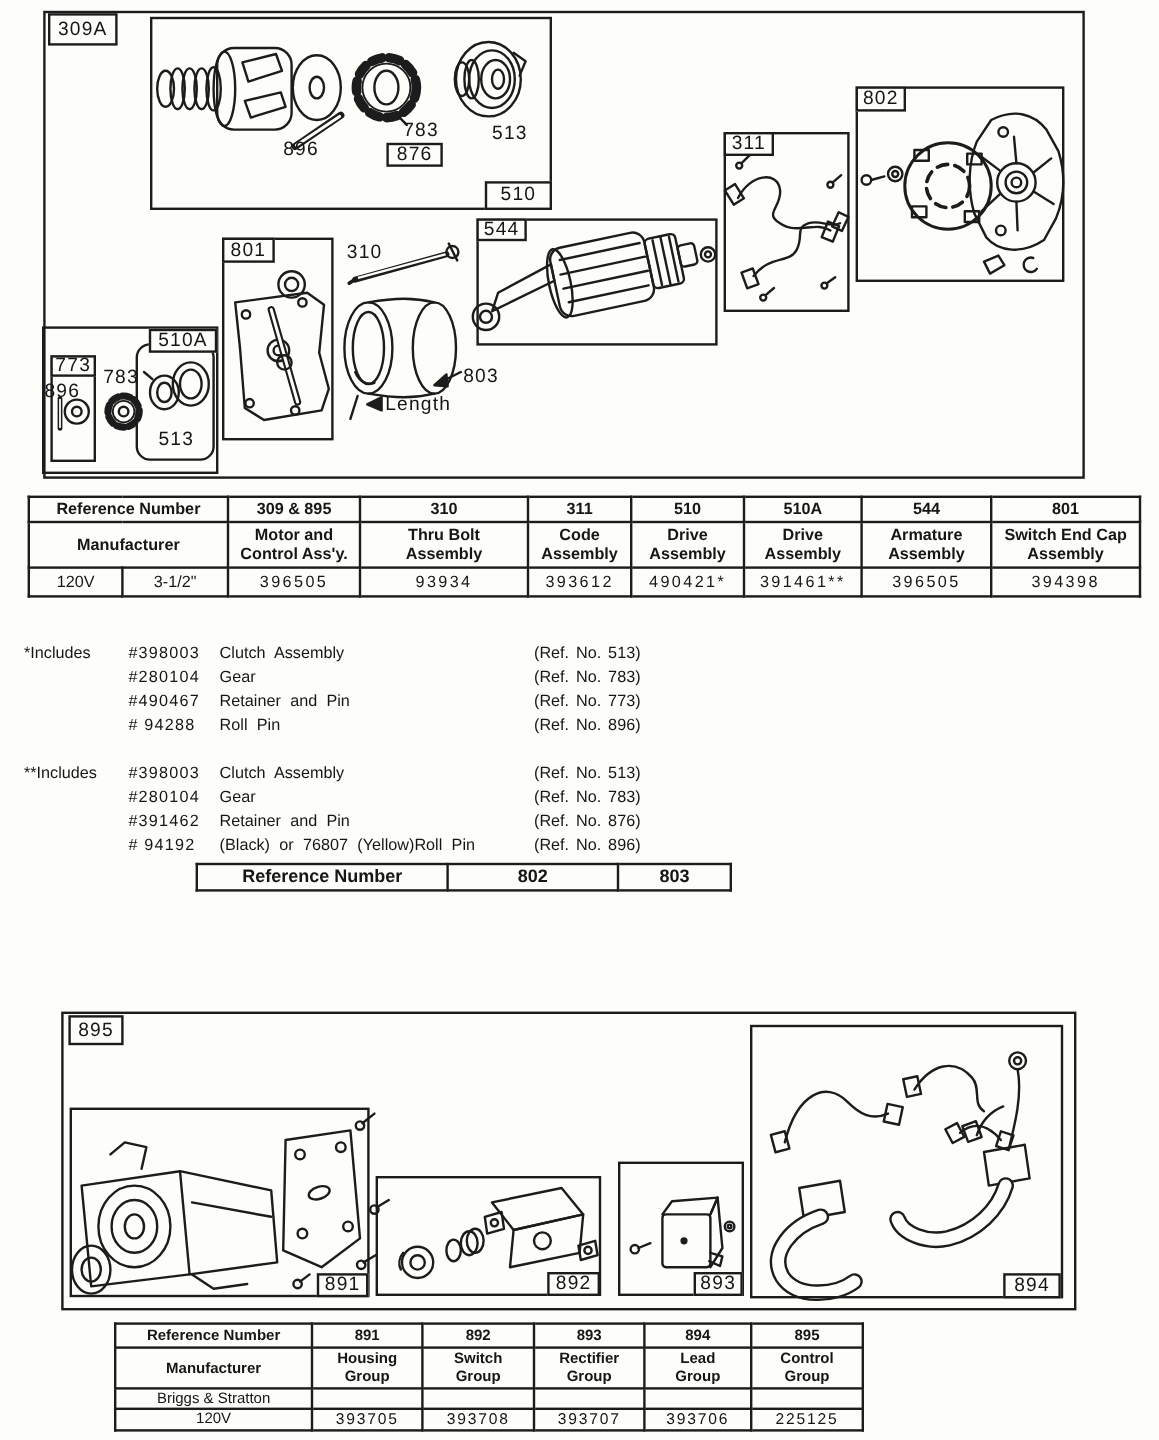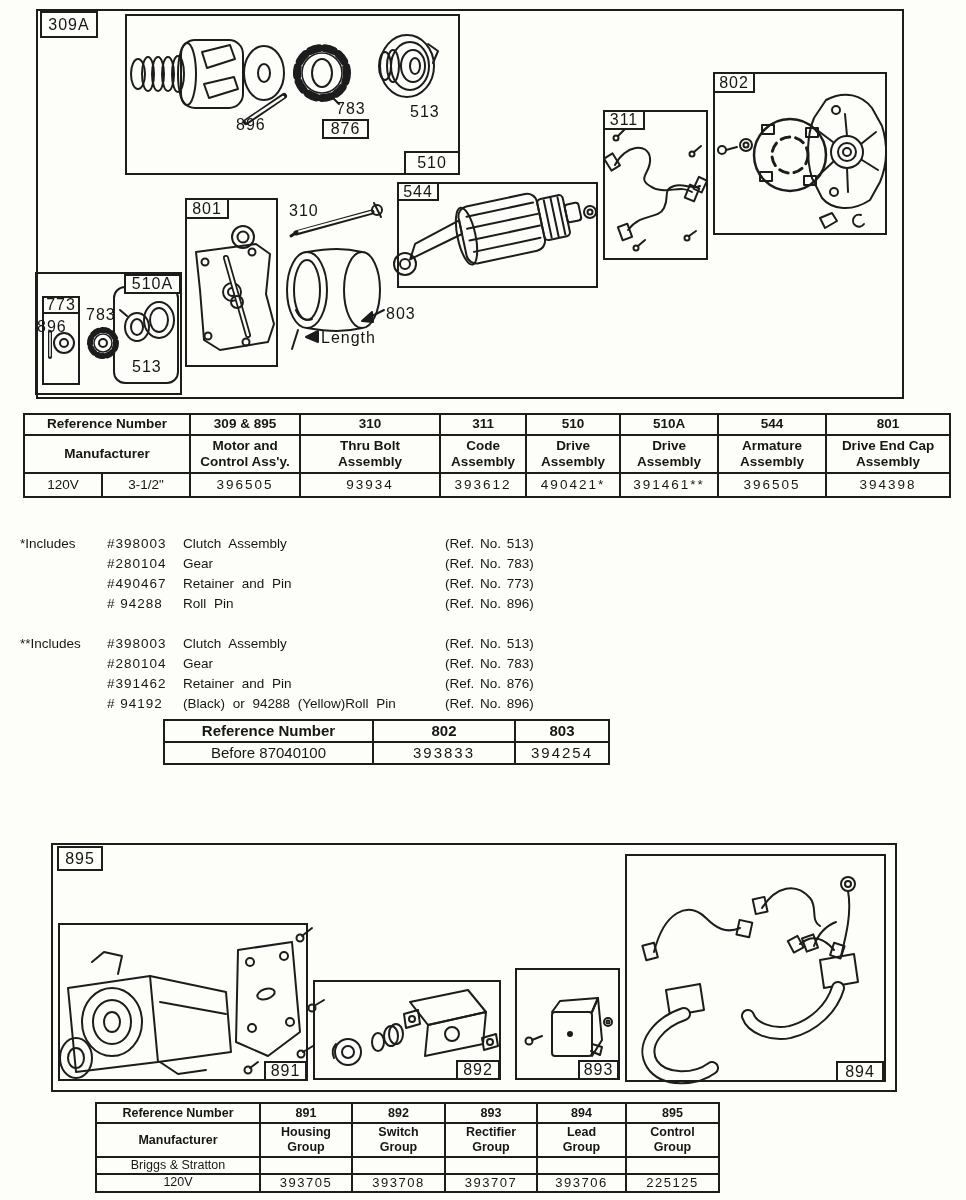--- a/index.html
+++ b/index.html
@@ -334,21 +334,21 @@
           </td>
       <td class="hd">
             <div>Drive</div>
             <div>Assembly</div>
           </td>
       <td class="hd">
             <div>Armature</div>
             <div>Assembly</div>
           </td>
       <td class="hd">
-            <div>Drive End Cap</div>
+            <div>Switch End Cap</div>
             <div>Assembly</div>
           </td>
     </tr>
     <tr style="height:24px">
       <td>120V</td>
       <td>3-1/2"</td>
       <td class="val">396505</td>
       <td class="val">93934</td>
       <td class="val">393612</td>
       <td class="val">490421*</td>
@@ -395,41 +395,36 @@
       <span class="fndesc">Gear</span>
       <span class="fnref">(Ref. No. 783)</span>
     </div>
     <div class="fnline">
       <span class="fnpart">#391462</span>
       <span class="fndesc">Retainer and Pin</span>
       <span class="fnref">(Ref. No. 876)</span>
     </div>
     <div class="fnline">
       <span class="fnpart"># 94192</span>
-      <span class="fndesc">(Black) or 94288 (Yellow)Roll Pin</span>
+      <span class="fndesc">(Black) or 76807 (Yellow)Roll Pin</span>
       <span class="fnref">(Ref. No. 896)</span>
     </div>
   </div>
 
   <table id="t2" class="grid" style="left:163px;top:719px;width:445px">
     <colgroup>
         <col style="width:209px">
         <col style="width:142px">
         <col style="width:94px">
       </colgroup>
     <tbody>
         <tr style="height:22px">
       <td class="hd">Reference Number</td>
       <td class="hd">802</td>
       <td class="hd">803</td>
-    </tr>
-    <tr style="height:22px">
-      <td>Before 87040100</td>
-      <td class="val">393833</td>
-      <td class="val">394254</td>
     </tr>
   </tbody>
     </table>
 
   <div class="rect" style="left:51px;top:843px;width:846px;height:249px"></div>
   <div class="lbox" style="left:57px;top:846px;width:46px;height:25px">895</div>
 
   <div class="rect" style="left:58px;top:923px;width:250px;height:158px"></div>
   <div class="lbox" style="left:264px;top:1061px;width:43px;height:20px">891</div>
 

